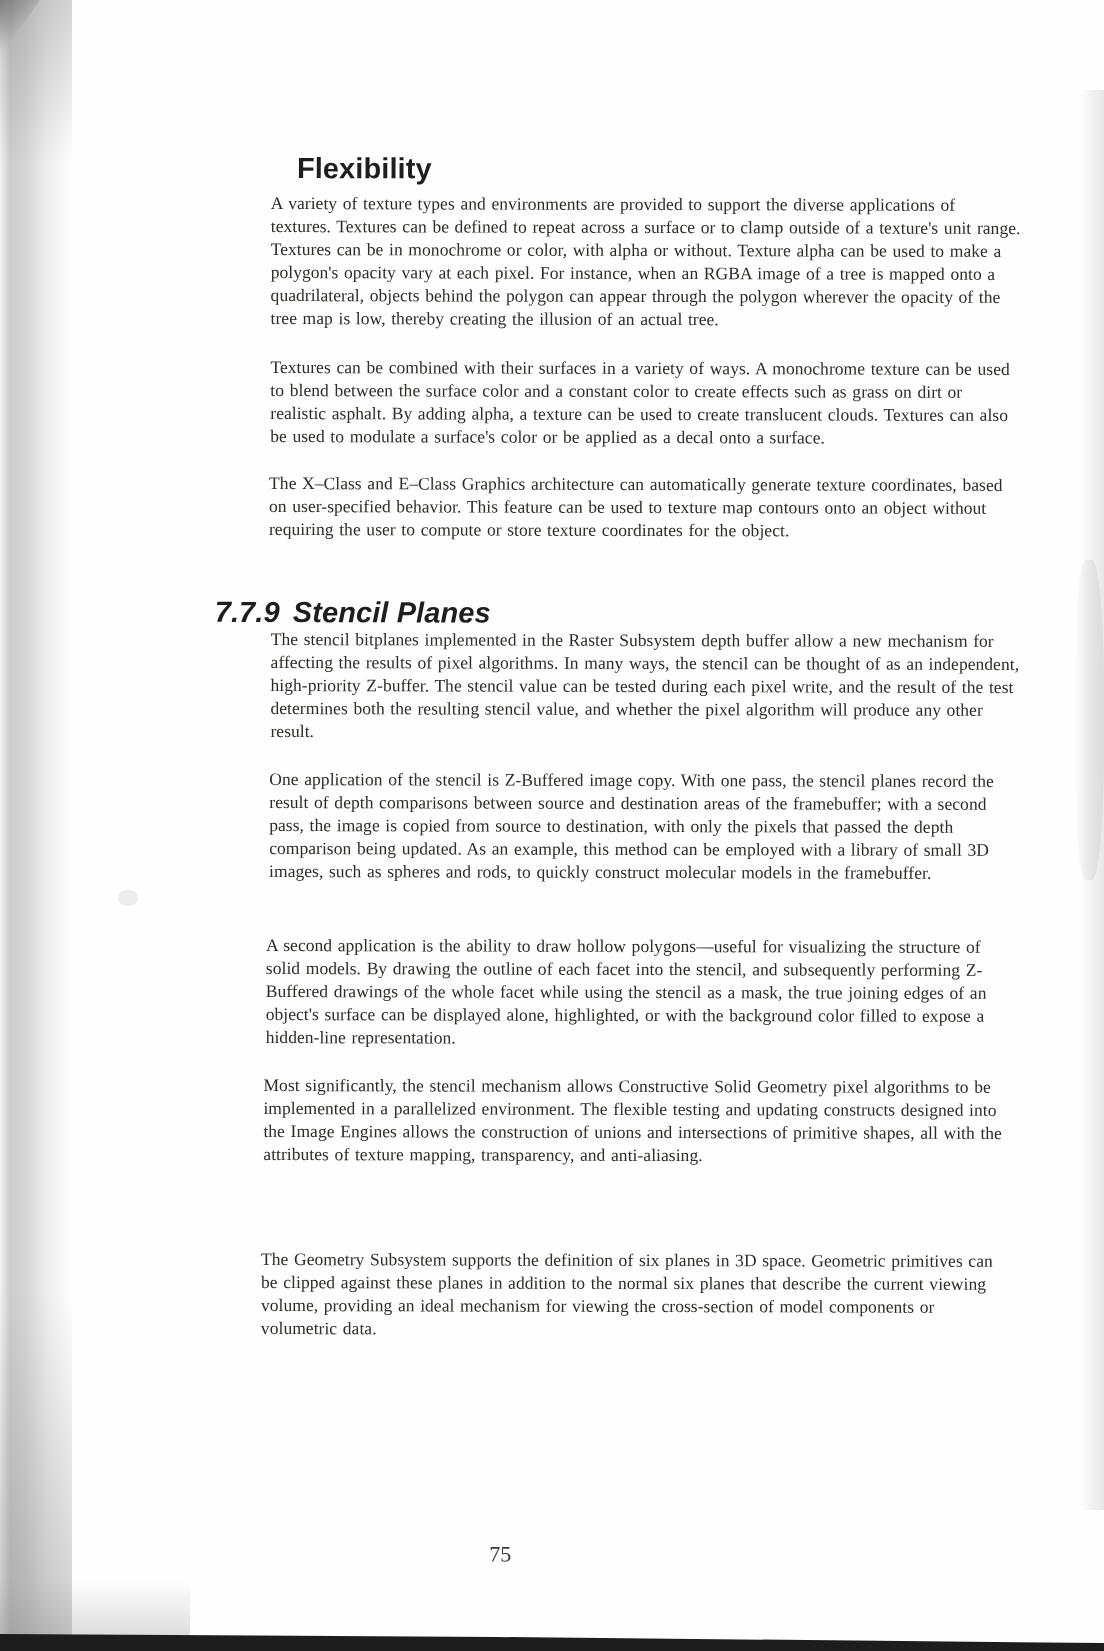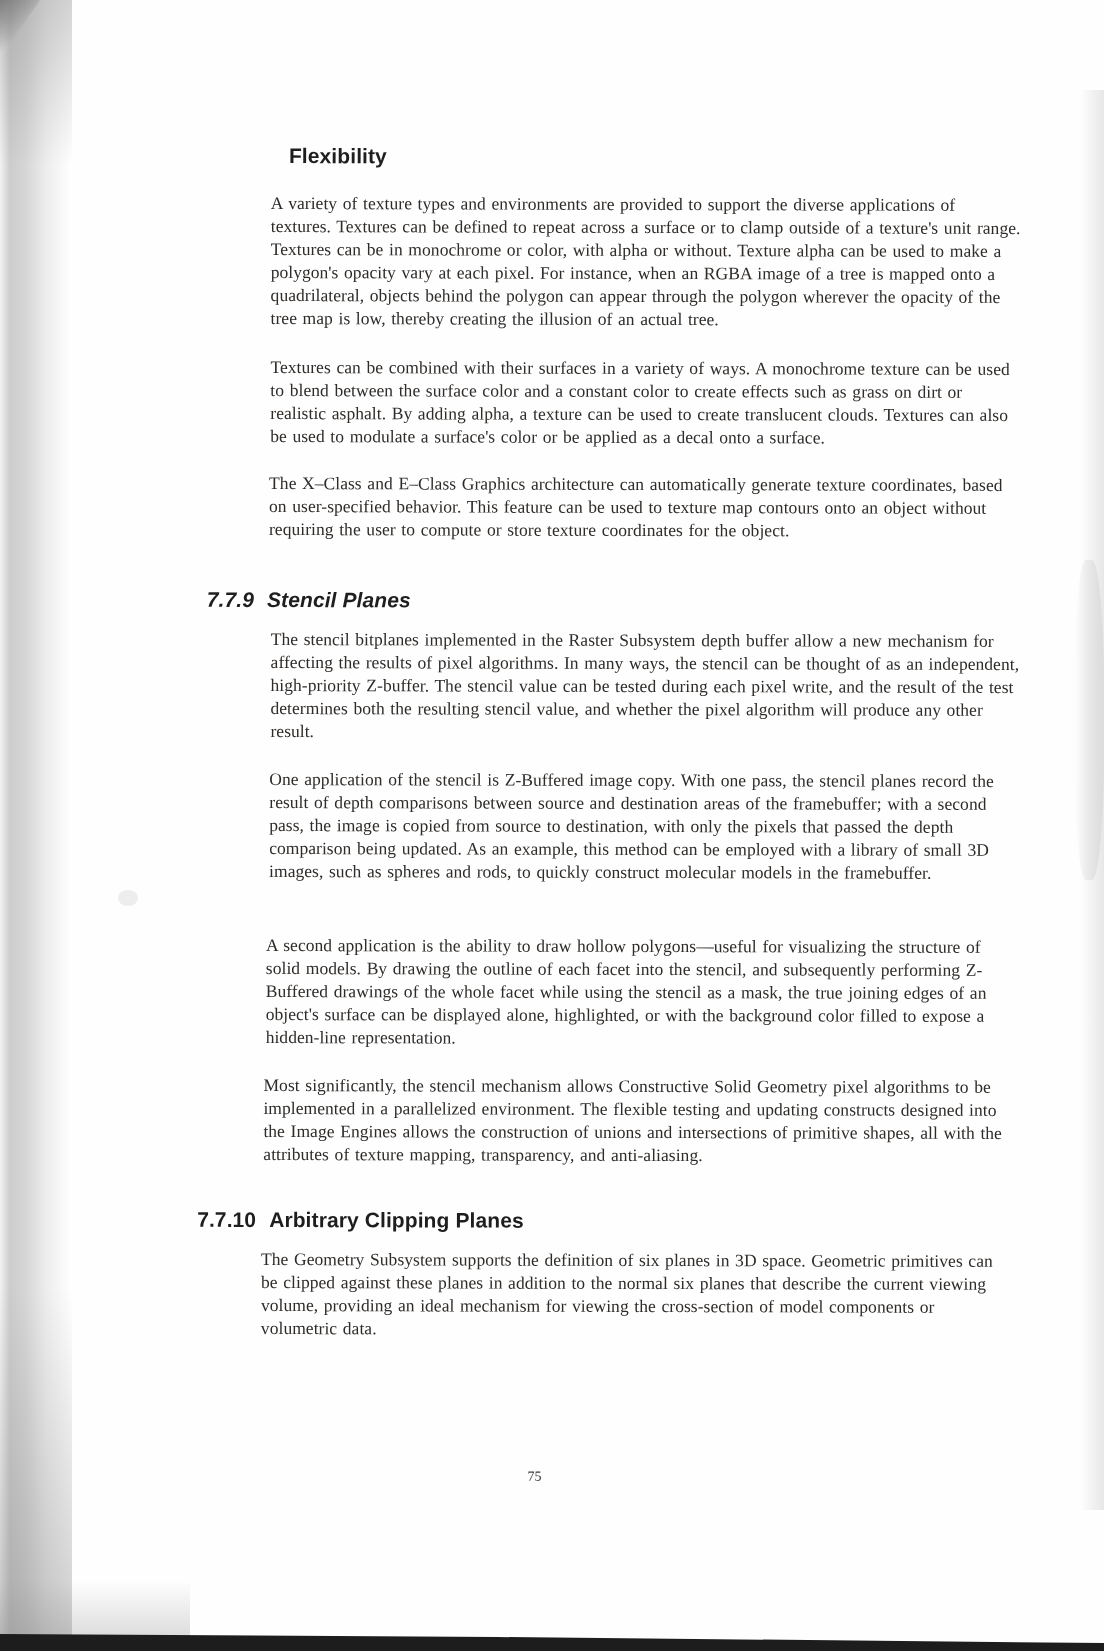--- a/index.html
+++ b/index.html
@@ -64,28 +64,28 @@
     position:absolute;
     width:750px;
     font-size:17.5px;line-height:23px;
     letter-spacing:.05px;word-spacing:1.2px;
     color:#2e2b28;
     margin:0;
   }
   .head{
     position:absolute;
     font-family:"Liberation Sans", sans-serif;
-    font-weight:bold;font-size:21px;color:#1e1e1e;
+    font-weight:bold;font-size:29px;color:#1e1e1e;
     letter-spacing:.1px;
-    margin:8px;white-space:nowrap;
+    margin:16px;white-space:nowrap;
   }
   .sec-num{display:inline-block;margin-right:13px;}
   .pagenum{
-    position:absolute;left:493px;top:1468px;width:90px;
-    text-align:center;font-size:14px;color:#3a3a3a;
+    position:absolute;left:493px;top:1541px;width:90px;
+    font-size:22px;color:#3a3a3a;
   }
   .h-flex{left:281px;top:136px;}
   .p-f1{left:271px;top:192px;}
   .p-f2{left:271px;top:356px;}
   .p-f3{left:270px;top:472px;}
   .h-s1{left:200px;top:580px;font-style:italic;}
   .p-s1a{left:272px;top:628px;}
   .p-s1b{left:271px;top:768px;}
   .p-s1c{left:268px;top:934px;}
   .p-s1d{left:266px;top:1074px;}
@@ -121,22 +121,19 @@
     </h3>
 
     <p class="body-par p-s1a">The stencil bitplanes implemented in the Raster Subsystem depth buffer allow a new mechanism for affecting the results of pixel algorithms. In many ways, the stencil can be thought of as an independent, high-priority Z-buffer. The stencil value can be tested during each pixel write, and the result of the test determines both the resulting stencil value, and whether the pixel algorithm will produce any other result.</p>
 
     <p class="body-par p-s1b">One application of the stencil is Z-Buffered image copy. With one pass, the stencil planes record the result of depth comparisons between source and destination areas of the framebuffer; with a second pass, the image is copied from source to destination, with only the pixels that passed the depth comparison being updated. As an example, this method can be employed with a library of small 3D images, such as spheres and rods, to quickly construct molecular models in the framebuffer.</p>
 
     <p class="body-par p-s1c">A second application is the ability to draw hollow polygons—useful for visualizing the structure of solid models. By drawing the outline of each facet into the stencil, and subsequently performing Z-Buffered drawings of the whole facet while using the stencil as a mask, the true joining edges of an object's surface can be displayed alone, highlighted, or with the background color filled to expose a hidden-line representation.</p>
 
     <p class="body-par p-s1d">Most significantly, the stencil mechanism allows Constructive Solid Geometry pixel algorithms to be implemented in a parallelized environment. The flexible testing and updating constructs designed into the Image Engines allows the construction of unions and intersections of primitive shapes, all with the attributes of texture mapping, transparency, and anti-aliasing.</p>
 
-    <h3 class="head h-s2">
-      <span class="sec-num">7.7.10</span><span>Arbitrary Clipping Planes</span>
-    </h3>
 
     <p class="body-par p-s2a">The Geometry Subsystem supports the definition of six planes in 3D space. Geometric primitives can be clipped against these planes in addition to the normal six planes that describe the current viewing volume, providing an ideal mechanism for viewing the cross-section of model components or volumetric data.</p>
 
     <div class="pagenum">75</div>
 
   </main>
 </div>
 
 </body></html>

